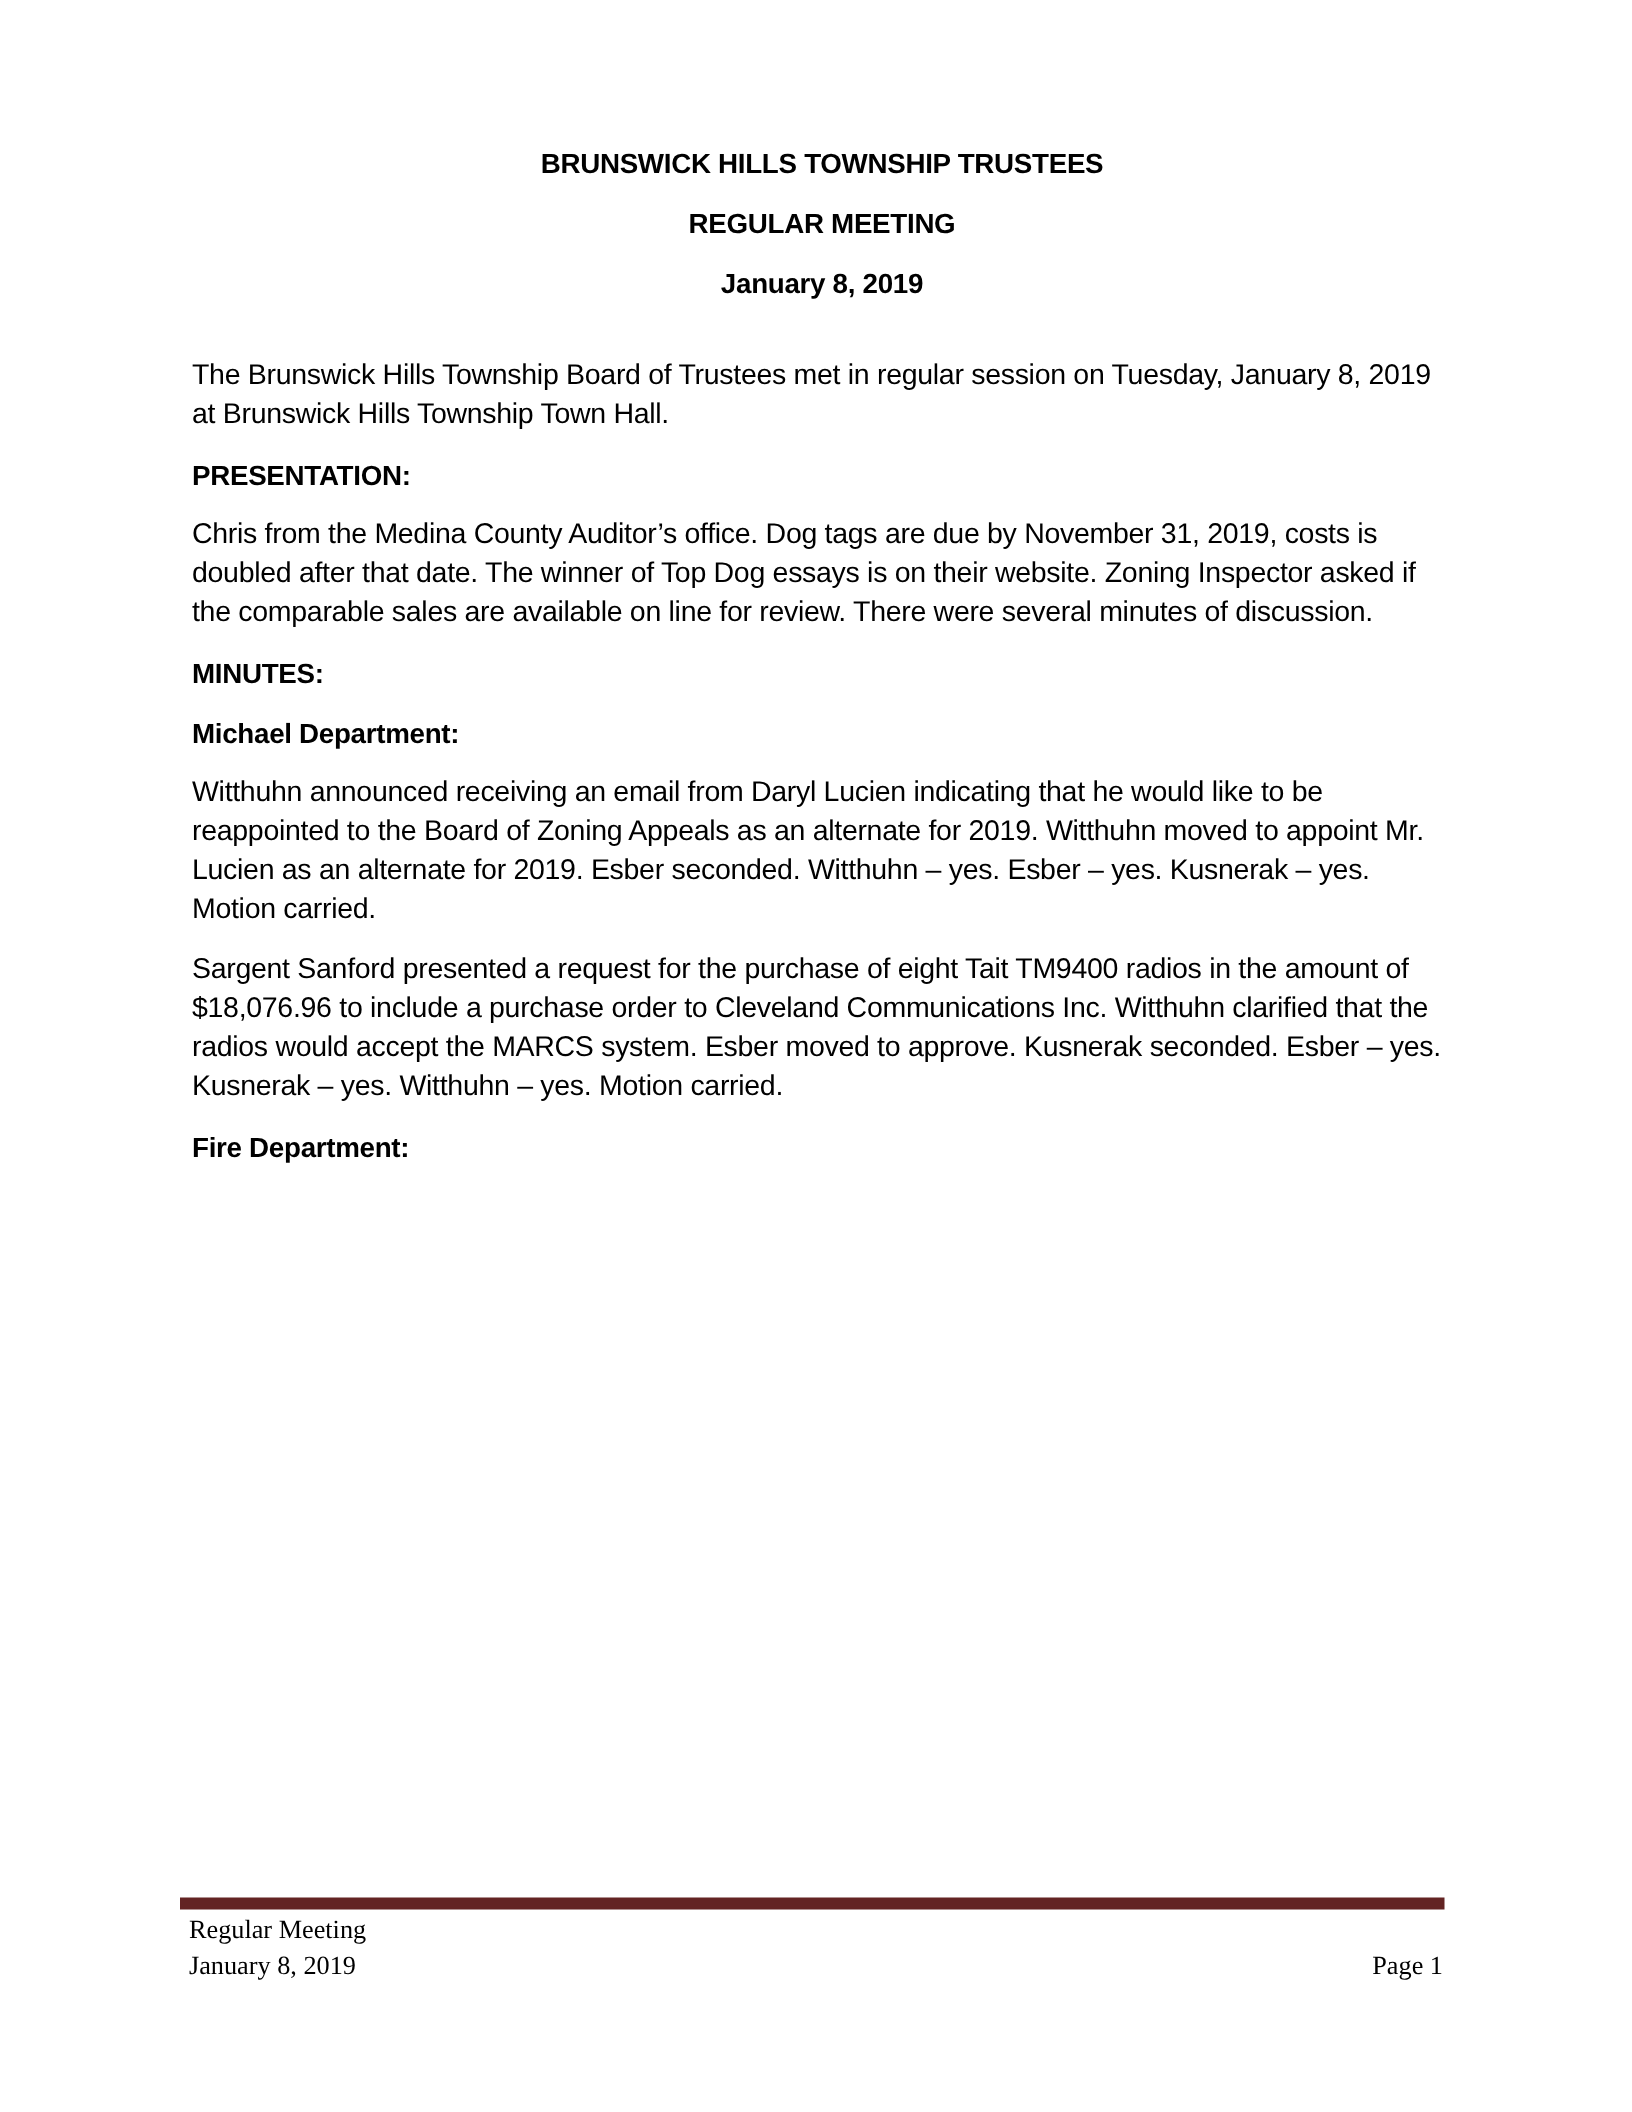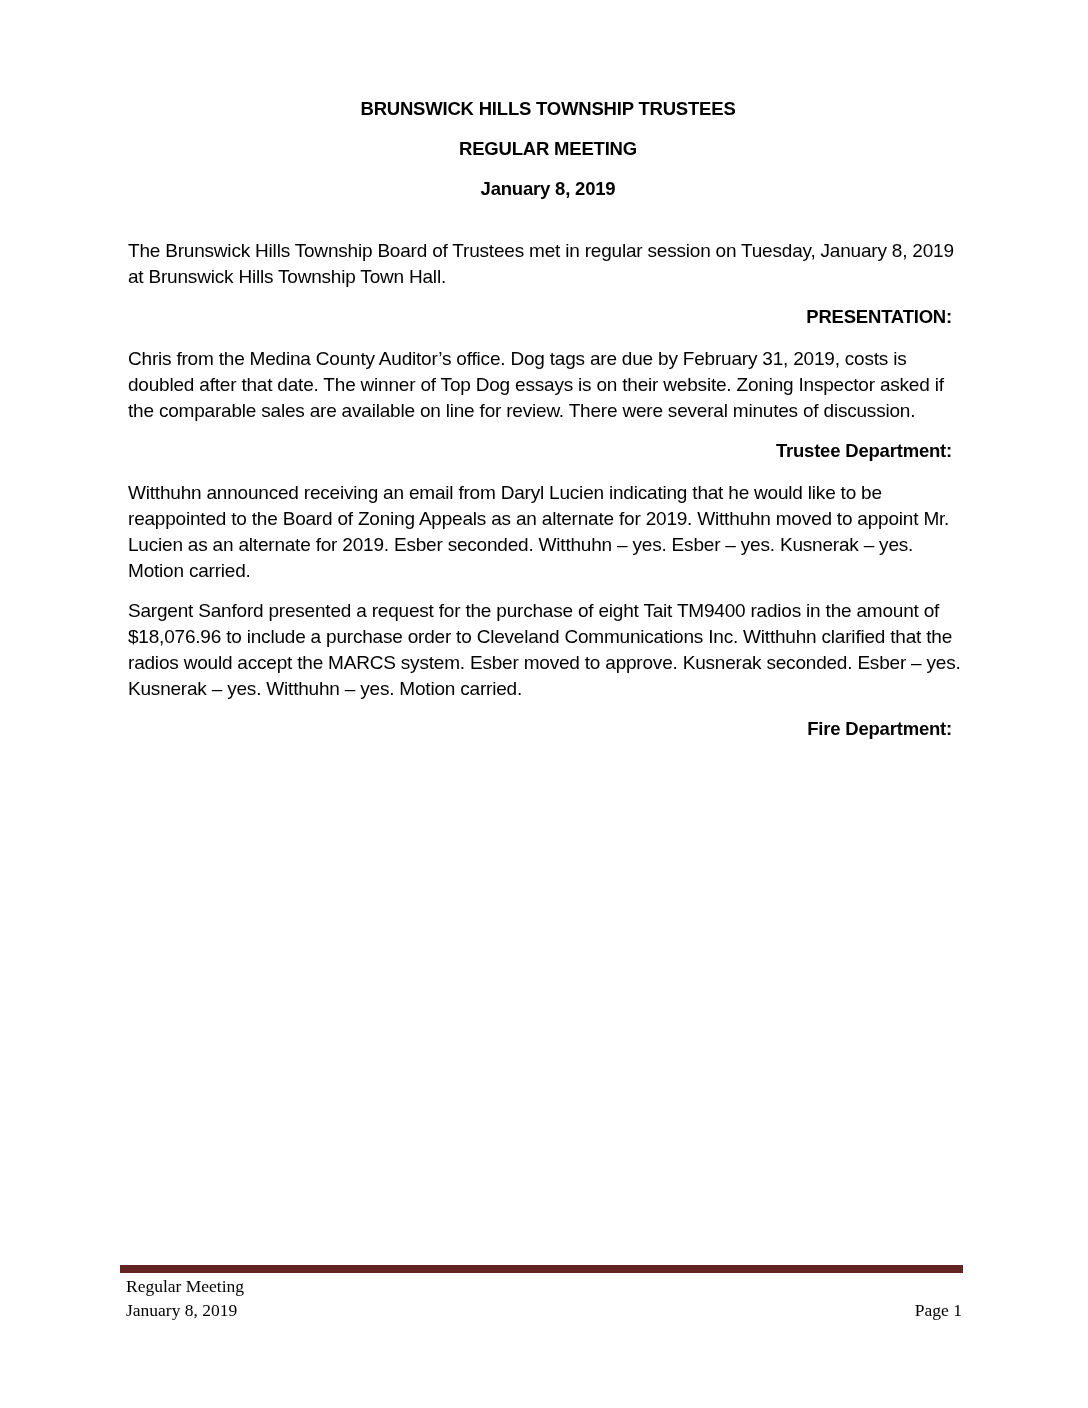--- a/index.html
+++ b/index.html
@@ -10,21 +10,21 @@
       font-family: "Liberation Sans", sans-serif; font-size: 19px; line-height: 26px;
       letter-spacing: -0.2px;
     }
     .title {
       text-align: center; font-weight: bold; font-size: 18.5px; margin: 0; line-height: 26px;
     }
     .title.t1 { margin-top: 0; }
     .title.t2 { margin-top: 14px; }
     .title.t3 { margin-top: 14px; }
     p.para { margin: 0; }
-    .heading { font-weight: bold; margin: 16px; font-size: 18.5px; text-align: right; }
+    .heading { font-weight: bold; margin: 0; font-size: 18.5px; }
     .gap-lg { margin-top: 36px !important; }
     .gap { margin-top: 14px !important; }
     .footer-rule {
       position: absolute; left: 120px; top: 1265px; width: 843px; height: 8px; background: #632423;
     }
     .footer {
       position: absolute; left: 126px; top: 1274px; width: 836px;
       font-family: "Liberation Serif", serif; font-size: 17.5px; line-height: 24px;
     }
     .footer .row { display: flex; justify-content: space-between; }
@@ -34,24 +34,25 @@
 
 <div class="page">
   <div class="content">
     <div class="title t1">BRUNSWICK HILLS TOWNSHIP TRUSTEES</div>
     <div class="title t2">REGULAR MEETING</div>
     <div class="title t3">January 8, 2019</div>
 
     <p class="para gap-lg">The Brunswick Hills Township Board of Trustees met in regular session on Tuesday, January 8, 2019 at Brunswick Hills Township Town Hall.</p>
 
     <div class="heading gap">PRESENTATION:</div>
-    <p class="para gap">Chris from the Medina County Auditor’s office. Dog tags are due by February 31, 2019, costs is doubled after that date. The winner of Top Dog essays is on their website. Zoning Inspector asked if the comparable sales are available on line for review. There were several minutes of discussion.</p>
+    <p class="para gap">Chris from the Medina County Auditor’s office. Dog tags are due by November 31, 2019, costs is doubled after that date. The winner of Top Dog essays is on their website. Zoning Inspector asked if the comparable sales are available on line for review. There were several minutes of discussion.</p>
 
+    <div class="heading gap">MINUTES:</div>
 
-    <div class="heading gap">Trustee Department:</div>
+    <div class="heading gap">Michael Department:</div>
     <p class="para gap">Witthuhn announced receiving an email from Daryl Lucien indicating that he would like to be reappointed to the Board of Zoning Appeals as an alternate for 2019. Witthuhn moved to appoint Mr. Lucien as an alternate for 2019. Esber seconded. Witthuhn – yes. Esber – yes. Kusnerak – yes. Motion carried.</p>
 
     <p class="para gap">Sargent Sanford presented a request for the purchase of eight Tait TM9400 radios in the amount of $18,076.96 to include a purchase order to Cleveland Communications Inc. Witthuhn clarified that the radios would accept the MARCS system. Esber moved to approve. Kusnerak seconded. Esber – yes. Kusnerak – yes. Witthuhn – yes. Motion carried.</p>
 
     <div class="heading gap">Fire Department:</div>
   </div>
 
   <div class="footer-rule" style="background: rgb(99, 36, 35);"></div>
   <div class="footer">
     <div class="row">

